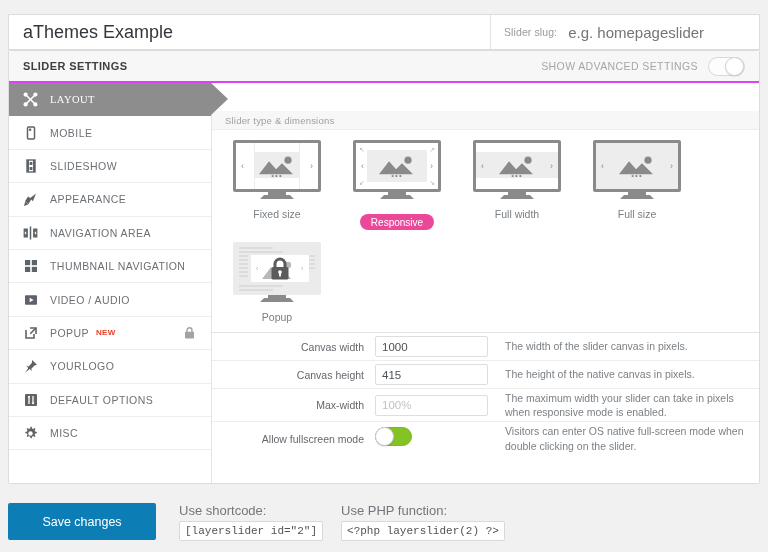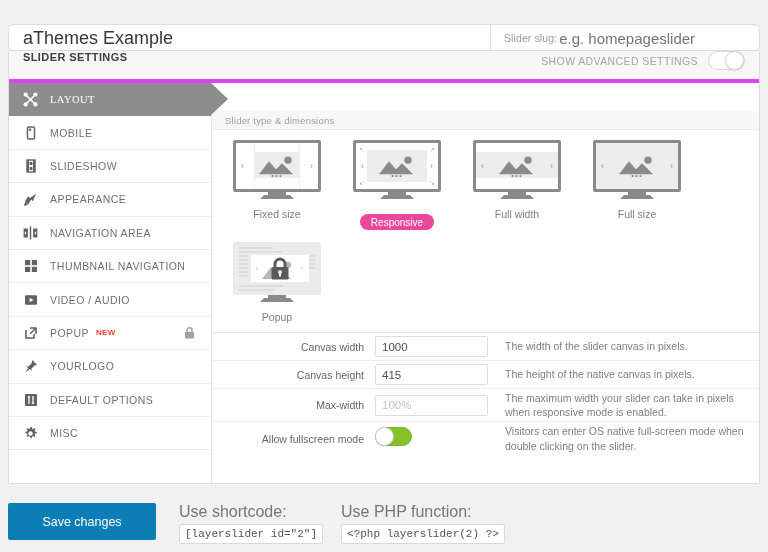--- a/index.html
+++ b/index.html
@@ -6,25 +6,25 @@
   html, body {
     margin: 0; padding: 0;
     width: 768px; height: 552px;
     background: #f1f1f1;
     font-family: "Liberation Sans", sans-serif;
     overflow: hidden;
   }
 
   
   .topbar {
-    position: absolute; left: 8px; top: 24px;
-    width: 752px; height: 28px;
+    position: absolute; left: 8px; top: 14px;
+    width: 752px; height: 36px;
     background: #fff;
     border: 1px solid #dcdcdc;
-    border-radius: 6px;
+    border-radius: 0;
     display: flex; align-items: stretch;
   }
   .slider-title {
     flex: 0 0 481px;
     display: flex; align-items: center;
     padding-left: 14px;
     font-size: 18px;
     color: #32373c;
     border: none; outline: none; background: transparent;
     font-family: "Liberation Sans", sans-serif;
@@ -32,20 +32,21 @@
   .slug-wrap {
     flex: 1;
     border-left: 1px solid #e2e2e2;
     display: flex; align-items: center;
     padding-left: 13px;
   }
   .slug-label {
     font-size: 10.5px;
     color: #9a9a9a;
     letter-spacing: .1px;
+    margin-right: 9px;
     white-space: nowrap;
   }
   .slug-input {
     flex: 1;
     border: none; outline: none; background: transparent;
     font-size: 15px;
     color: #b9b9b9;
     font-family: "Liberation Sans", sans-serif;
   }
 
@@ -54,22 +55,22 @@
     position: absolute; left: 8px; top: 50px;
     width: 752px; height: 434px;
     background: #fff;
     border: 1px solid #dcdcdc;
     border-radius: 2px;
     overflow: hidden;
   }
   .panel-head {
     height: 32px;
     background: #f7f7f7;
-    border-bottom: 4px solid #d946ef;
-    display: flex; align-items: flex-start;
+    border-bottom: 2px solid #d946ef;
+    display: flex; align-items: center;
     padding: 0 14px 0 14px;
   }
   .panel-head-title {
     font-size: 11px;
     font-weight: bold;
     color: #3d4043;
     letter-spacing: .4px;
   }
   .adv-wrap {
     margin-left: auto;
@@ -282,21 +283,21 @@
   .save-btn {
     width: 148px; height: 37px;
     background: #0d7eb5; color: #fff;
     border: none; border-radius: 2px;
     font-size: 12.5px;
     font-family: "Liberation Sans", sans-serif;
     cursor: pointer;
     display: flex; align-items: center; justify-content: center;
   }
   .code-block { margin-left: 23px; }
-  .code-label { font-size: 16px; color: #72777c; margin-bottom: 3px; }
+  .code-label { font-size: 13px; color: #72777c; margin-bottom: 3px; }
   .code-field {
     border: 1px solid #d9d9d9;
     background: #fff;
     border-radius: 2px;
     padding: 2px 5px;
     font-family: "Liberation Mono", monospace;
     font-size: 11px; color: #4f5357;
     white-space: nowrap;
     height: 20px;
     display: flex; align-items: center;

